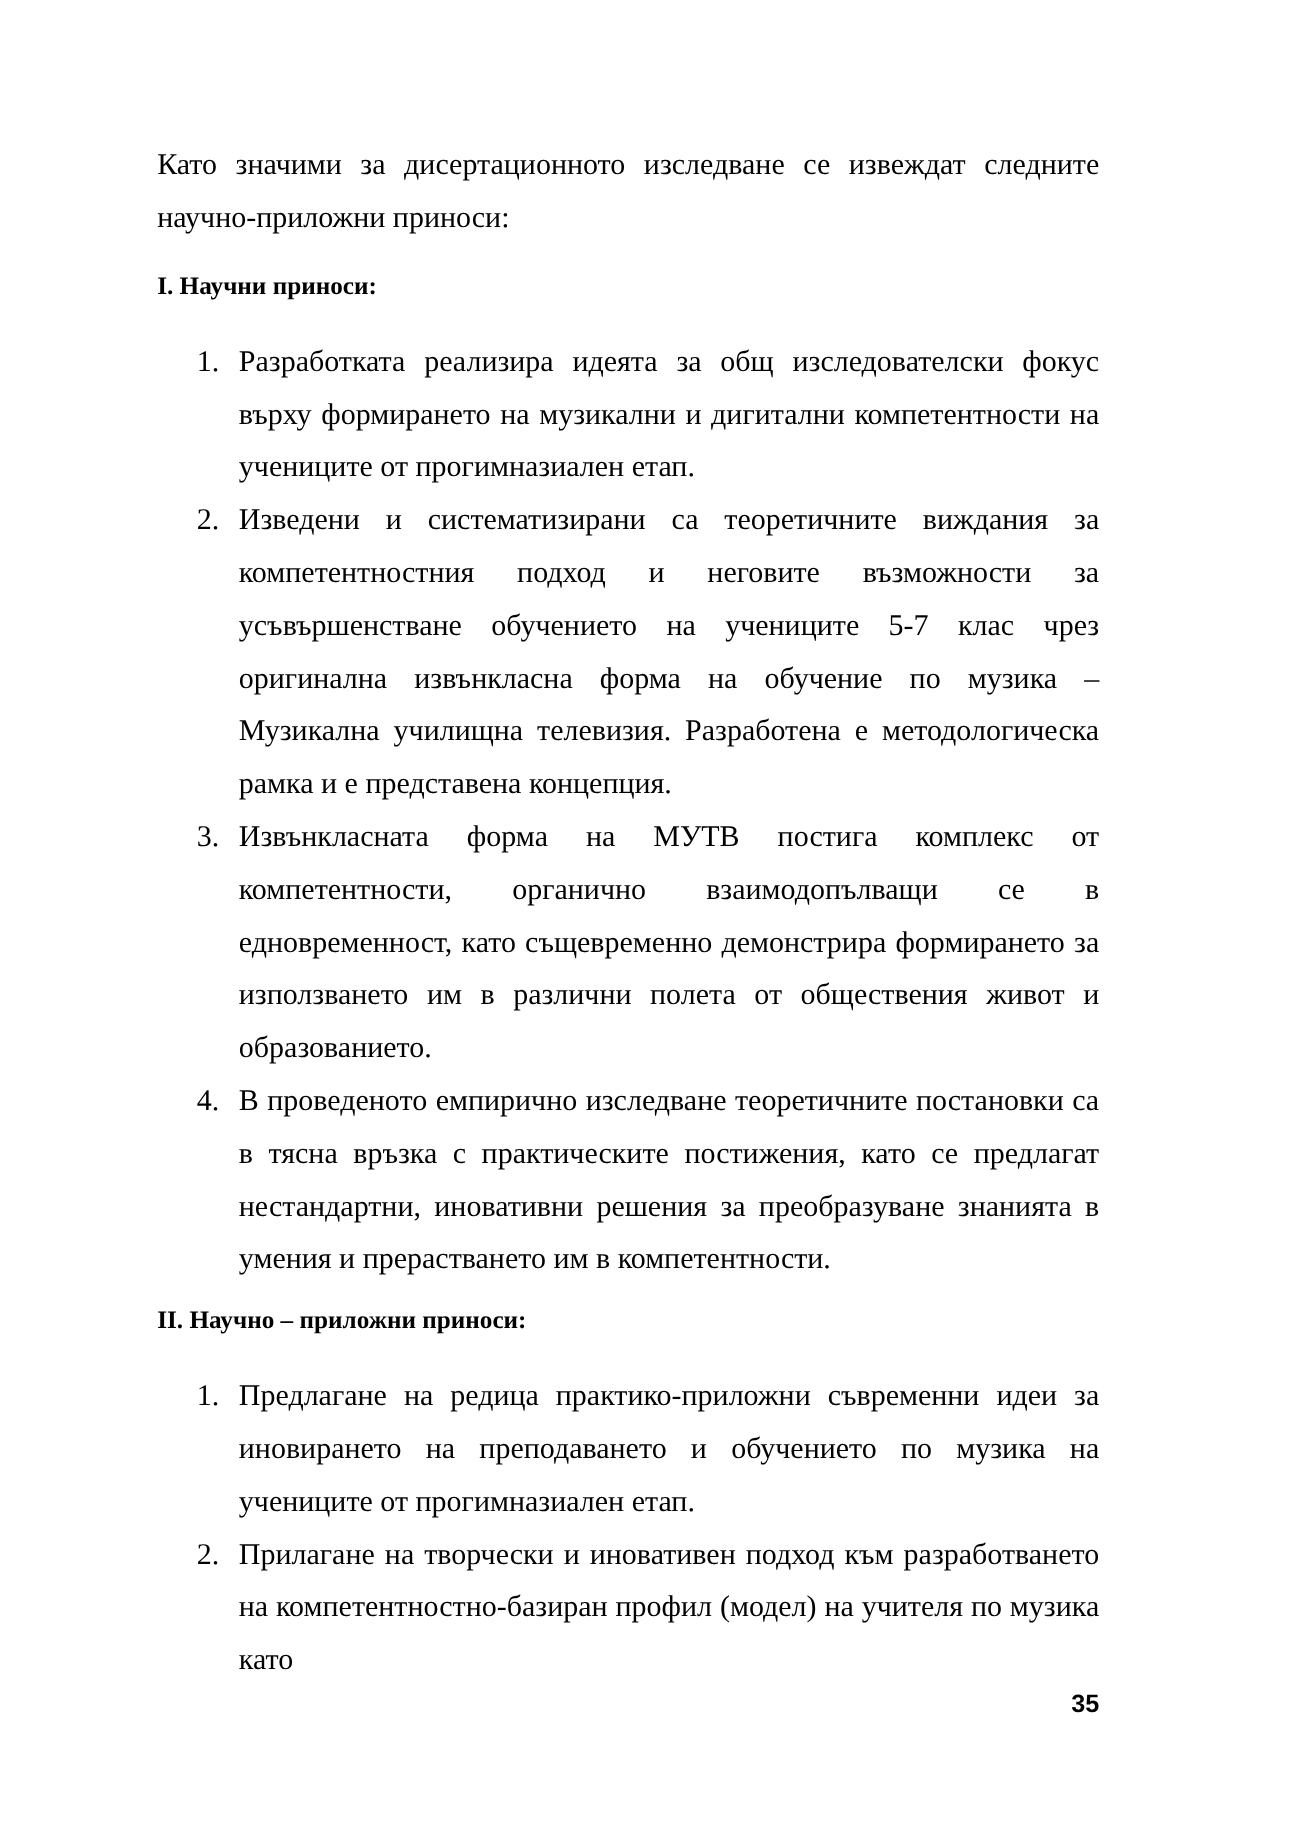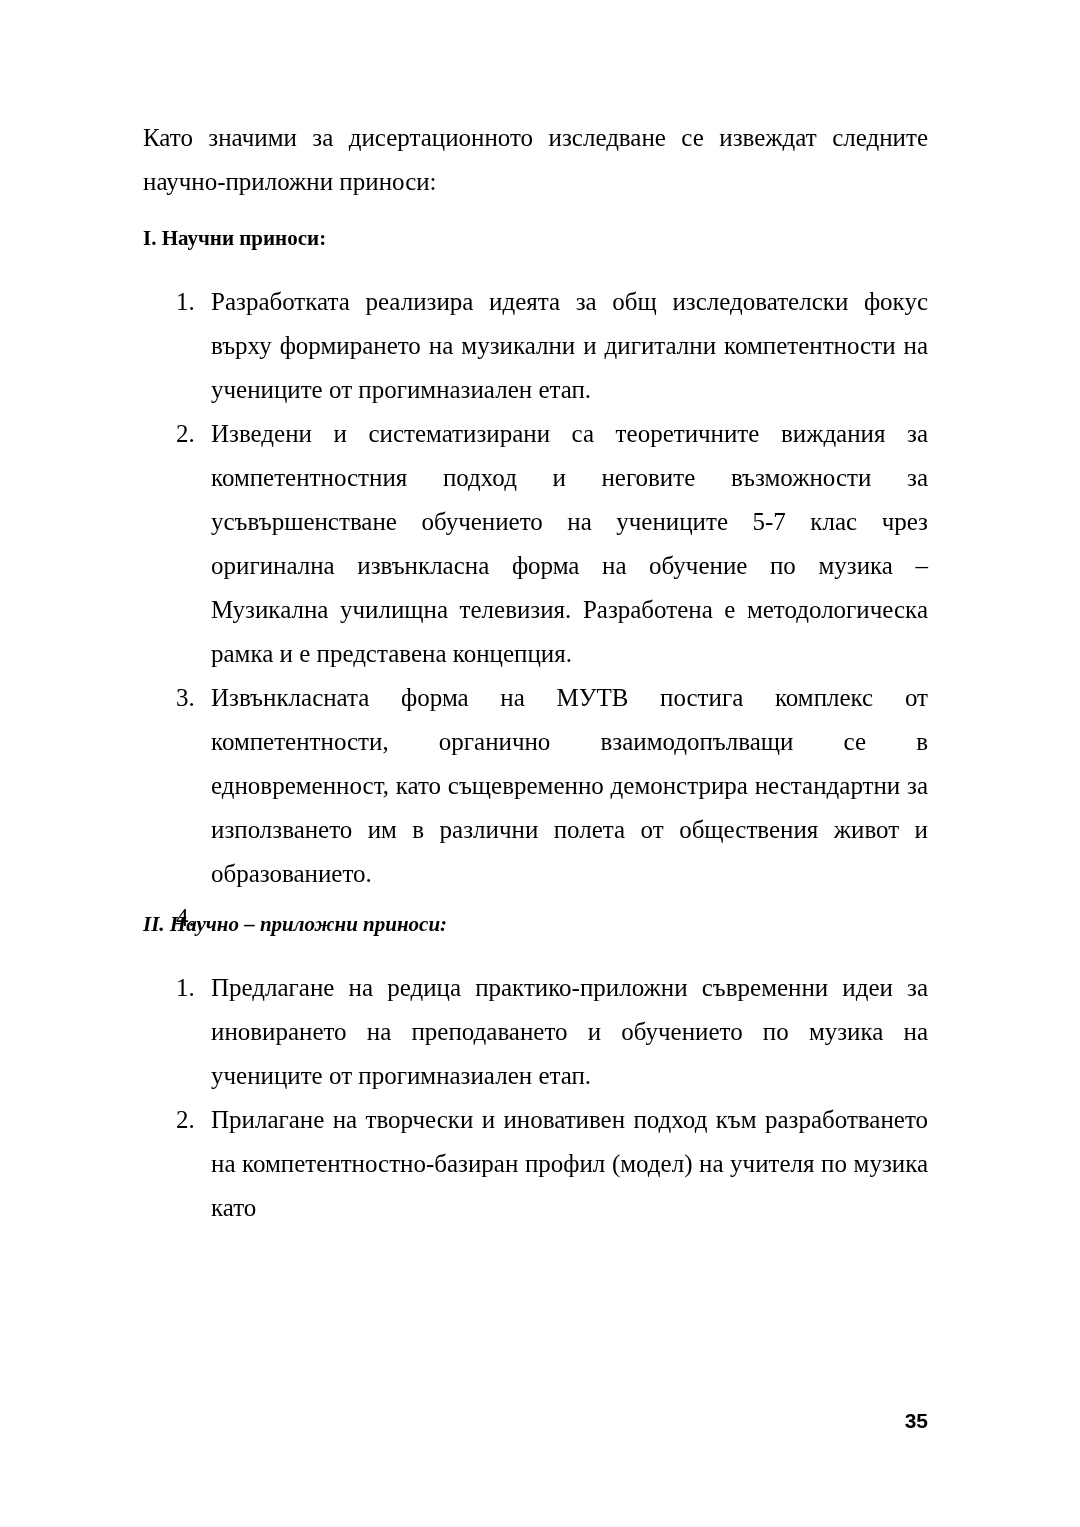--- a/index.html
+++ b/index.html
@@ -10,42 +10,41 @@
   body {
     width: 1080px;
     height: 1527px;
     position: relative;
     font-family: "Liberation Serif", serif;
     color: #000000;
     overflow: hidden;
   }
   .page {
     position: absolute;
-    top: 0; left: 16px;
+    top: 0; left: 4px;
     width: 1042px;
     height: 1527px;
     box-sizing: border-box;
     padding: 116px 130px 0 127px;
     background: #ffffff;
   }
   .para {
     margin: 0;
     font-size: 25px;
     line-height: 44px;
     text-align: justify;
   }
   .heading {
     margin: 12px 0 0 0;
     font-size: 21px;
     font-weight: bold;
     line-height: 44px;
   }
   .heading.second {
     margin-top: 6px;
-    font-style: italic;
   }
   .list {
     margin-top: 20px;
   }
   .list-item {
     position: relative;
     padding-left: 68px;
     font-size: 25px;
     line-height: 44px;
     text-align: justify;
@@ -80,24 +79,25 @@
     <div class="list-item">
       <span class="num">1.</span>
       <span class="txt">Разработката реализира идеята за общ изследователски фокус върху формирането на музикални и дигитални компетентности на учениците от прогимназиален етап.</span>
     </div>
     <div class="list-item">
       <span class="num">2.</span>
       <span class="txt">Изведени и систематизирани са теоретичните виждания за компетентностния подход и неговите възможности за усъвършенстване обучението на учениците 5-7 клас чрез оригинална извънкласна форма на обучение по музика – Музикална училищна телевизия. Разработена е  методологическа рамка и е представена концепция.</span>
     </div>
     <div class="list-item">
       <span class="num">3.</span>
-      <span class="txt">Извънкласната форма на МУТВ постига комплекс от компетентности, органично взаимодопълващи се в едновременност, като същевременно демонстрира нестандартни за използването им в различни полета от обществения живот и образованието.</span>
+      <span class="txt">Извънкласната форма на МУТВ постига комплекс от компетентности, органично взаимодопълващи се в едновременност, като същевременно демонстрира формирането за използването им в различни полета от обществения живот и образованието.</span>
     </div>
     <div class="list-item">
       <span class="num">4.</span>
+      <span class="txt">В проведеното емпирично изследване теоретичните постановки са в тясна връзка с практическите постижения, като се предлагат нестандартни, иновативни решения за преобразуване знанията в умения и прерастването им в компетентности.</span>
     </div>
   </div>
 
   <h2 class="heading second">II. Научно – приложни приноси:</h2>
 
   <div class="list">
     <div class="list-item">
       <span class="num">1.</span>
       <span class="txt">Предлагане на редица практико-приложни съвременни идеи за иновирането на преподаването и обучението по музика на учениците от прогимназиален етап.</span>
     </div>

